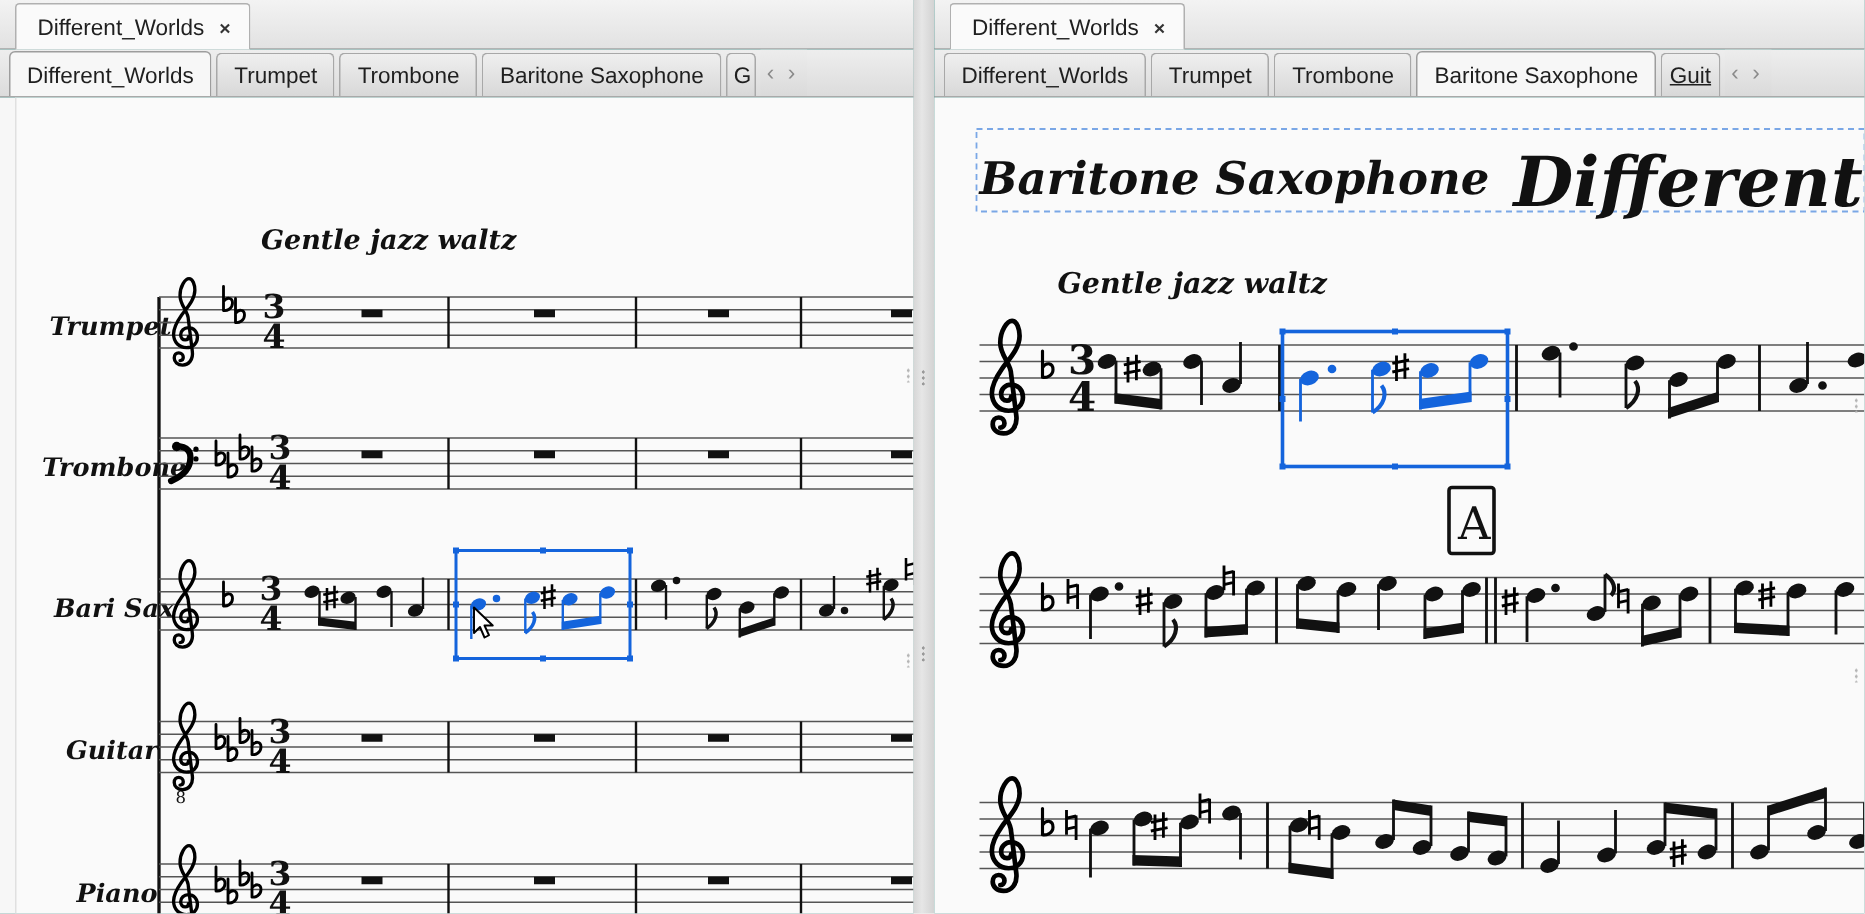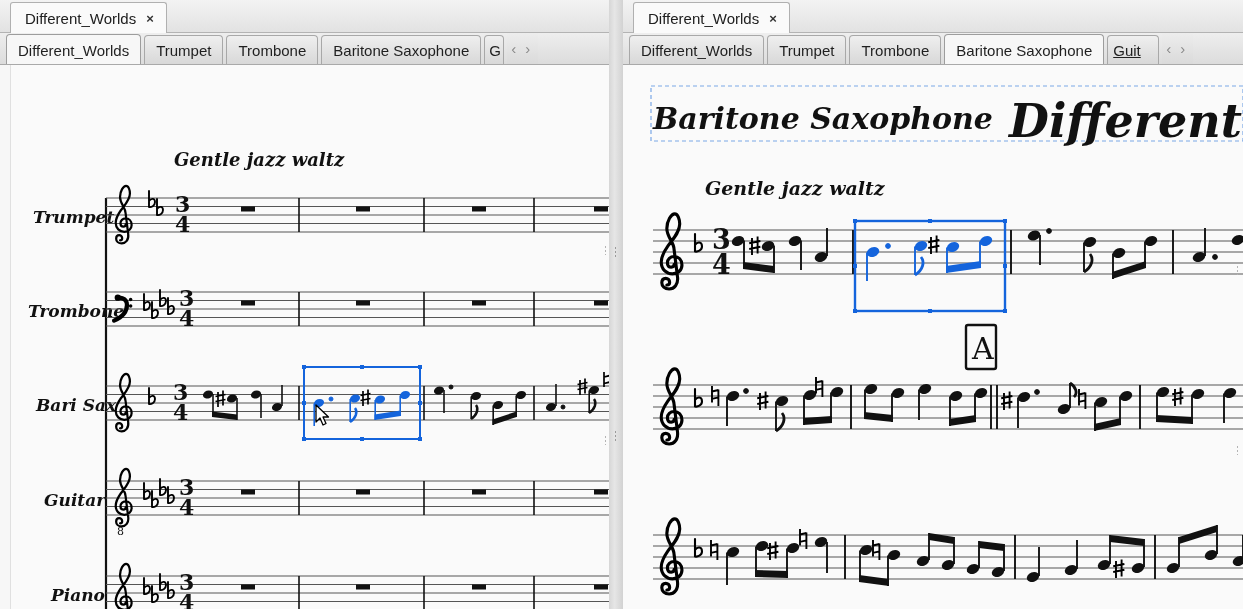--- a/index.html
+++ b/index.html
@@ -489,21 +489,21 @@
       </div>
       <div class="parttab">
         <span>Trumpet</span>
       </div>
       <div class="parttab">
         <span>Trombone</span>
       </div>
       <div class="parttab active">
         <span>Baritone Saxophone</span>
       </div>
-      <div class="parttab clipped" style="width:52px;padding:0 5px;text-decoration:underline;">
+      <div class="parttab clipped" style="width:40px;padding:0 5px;text-decoration:underline;">
         <span>Guit</span>
       </div>
       <div class="tabnav">
         <span>‹</span>
         <span>›</span>
       </div>
     </div>
 
     <div class="score-wrap">
       <div class="page">

